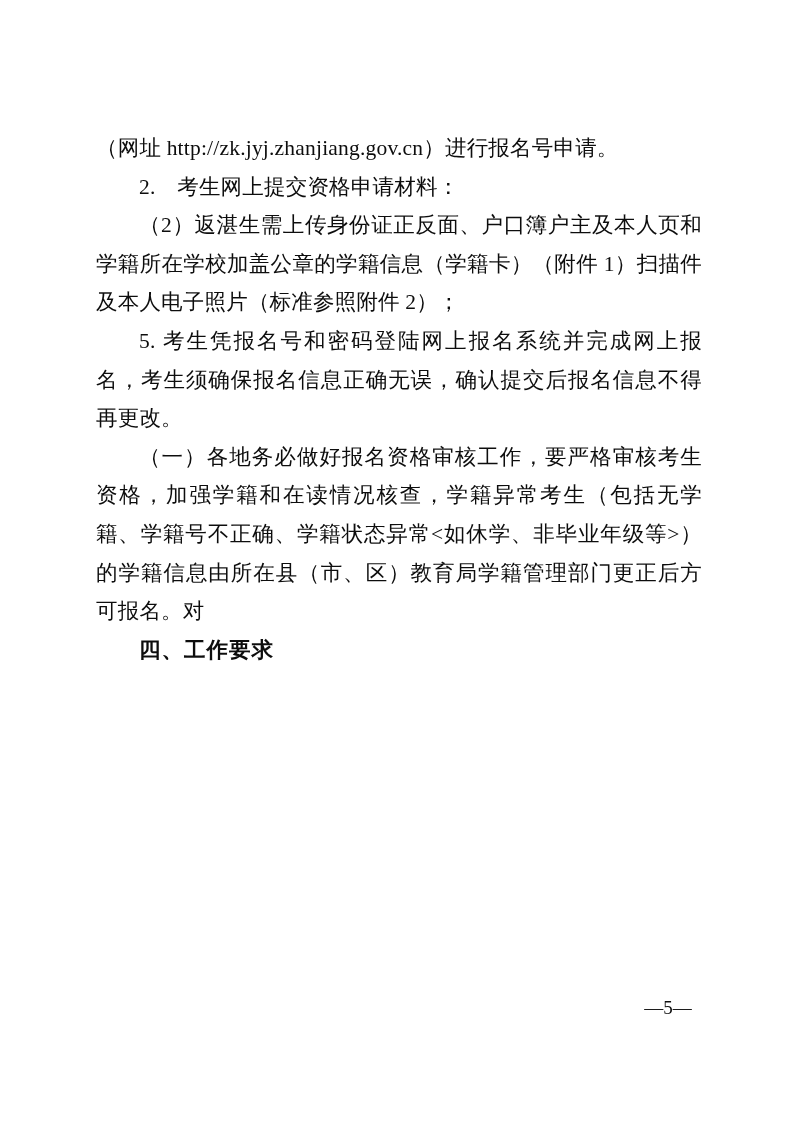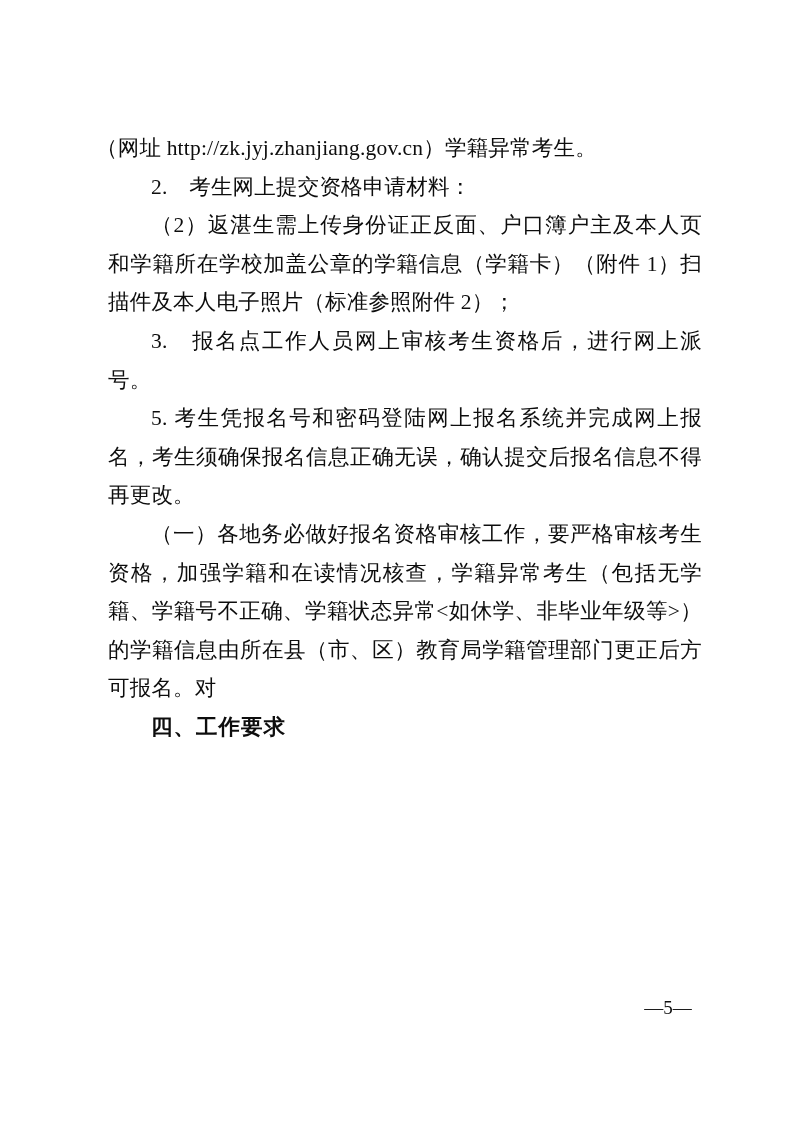--- a/index.html
+++ b/index.html
@@ -25,21 +25,20 @@
   .para {
     margin: 0;
     padding: 0;
     font-size: 21.5px;
     line-height: 38.6px;
     text-align: justify;
     letter-spacing: 0.2px;
   }
   .indent {
     text-indent: 2em;
-    margin-left: 12px;
   }
   .heading {
     font-weight: 700;
     font-family: "Liberation Sans", "DejaVu Sans", sans-serif;
     letter-spacing: 1px;
   }
   .page-number {
     position: absolute;
     top: 997px;
     left: 638px;
@@ -50,22 +49,21 @@
     letter-spacing: 0px;
     color: #0d0d0d;
     font-family: "Liberation Serif", "DejaVu Serif", serif;
   }
 </style>
 </head>
 <body>
 
 <div class="page">
   <div class="content">
-    <p class="para">（网址 http://zk.jyj.zhanjiang.gov.cn）学籍异常考生。</p>
+    <p class="para">（网址 http://zk.jyj.zhanjiang.gov.cn）进行报名号申请。</p>
     <p class="para indent">2.　考生网上提交资格申请材料：</p>
     <p class="para indent">（2）返湛生需上传身份证正反面、户口簿户主及本人页和学籍所在学校加盖公章的学籍信息（学籍卡）（附件 1）扫描件及本人电子照片（标准参照附件 2）；</p>
-    <p class="para indent">3.　报名点工作人员网上审核考生资格后，进行网上派号。</p>
     <p class="para indent">5. 考生凭报名号和密码登陆网上报名系统并完成网上报名，考生须确保报名信息正确无误，确认提交后报名信息不得再更改。</p>
     <p class="para indent">（一）各地务必做好报名资格审核工作，要严格审核考生资格，加强学籍和在读情况核查，学籍异常考生（包括无学籍、学籍号不正确、学籍状态异常&lt;如休学、非毕业年级等&gt;）的学籍信息由所在县（市、区）教育局学籍管理部门更正后方可报名。对</p>
     <p class="para indent heading">四、工作要求</p>
   </div>
   <div class="page-number">—5—</div>
 </div>
 
 </body></html>

